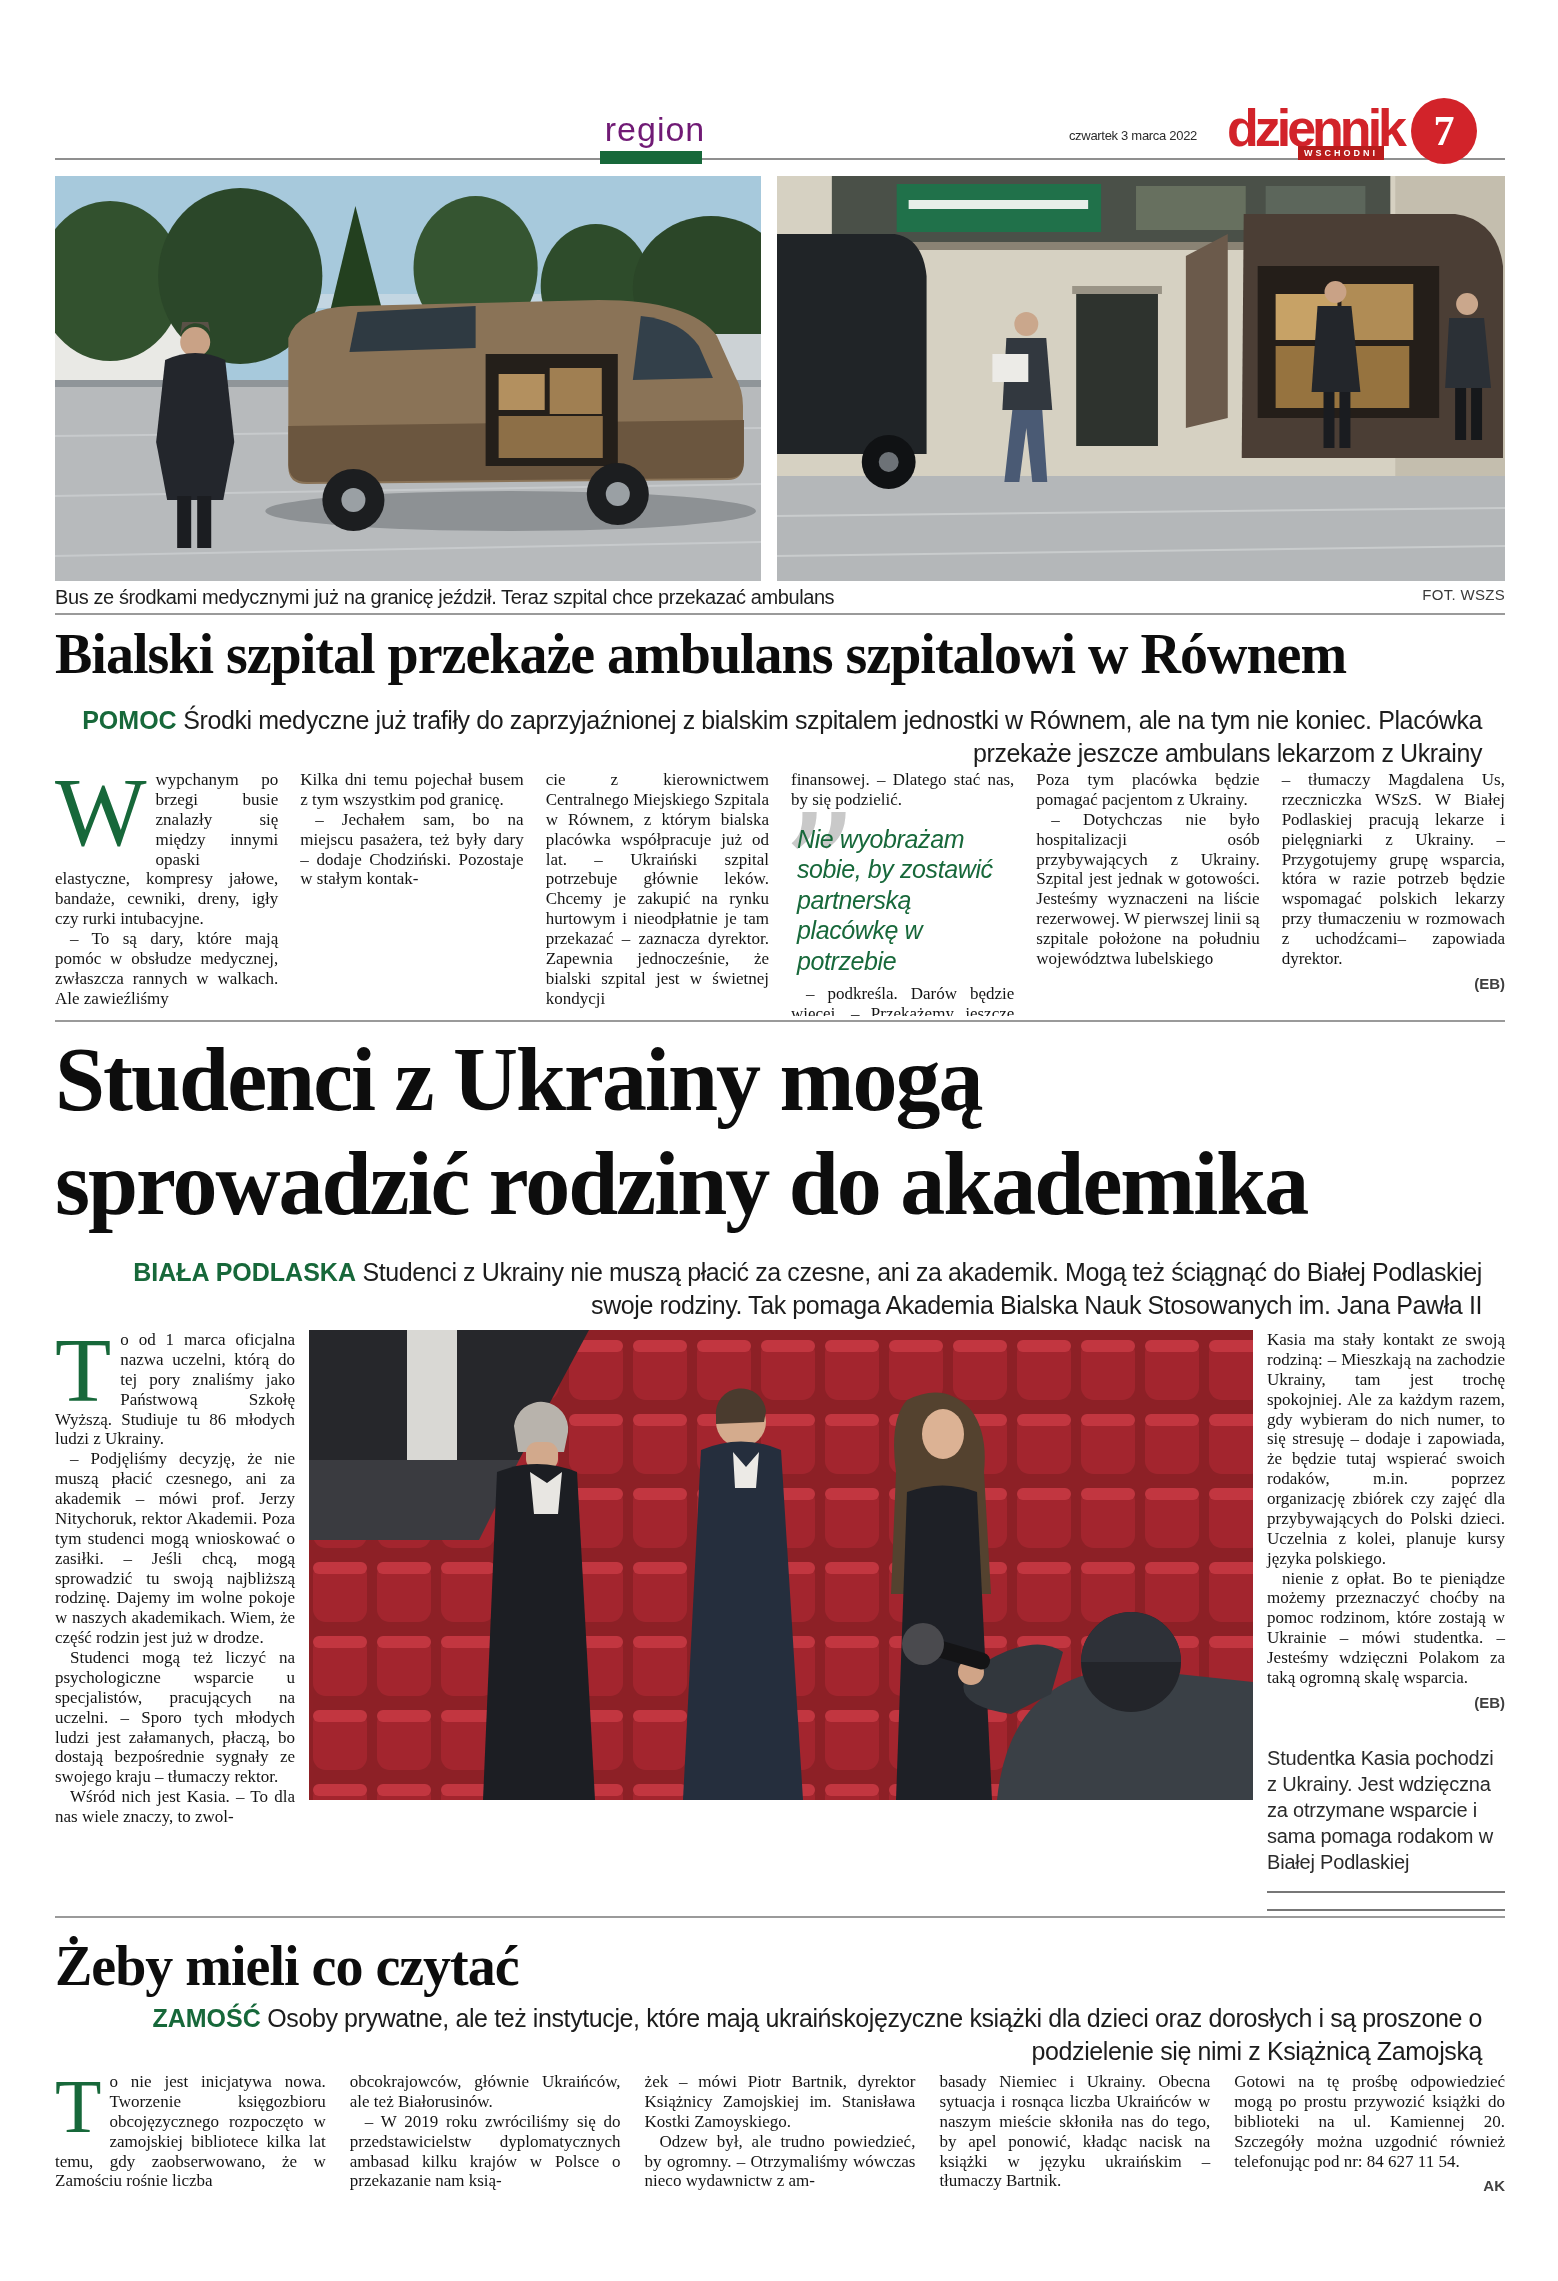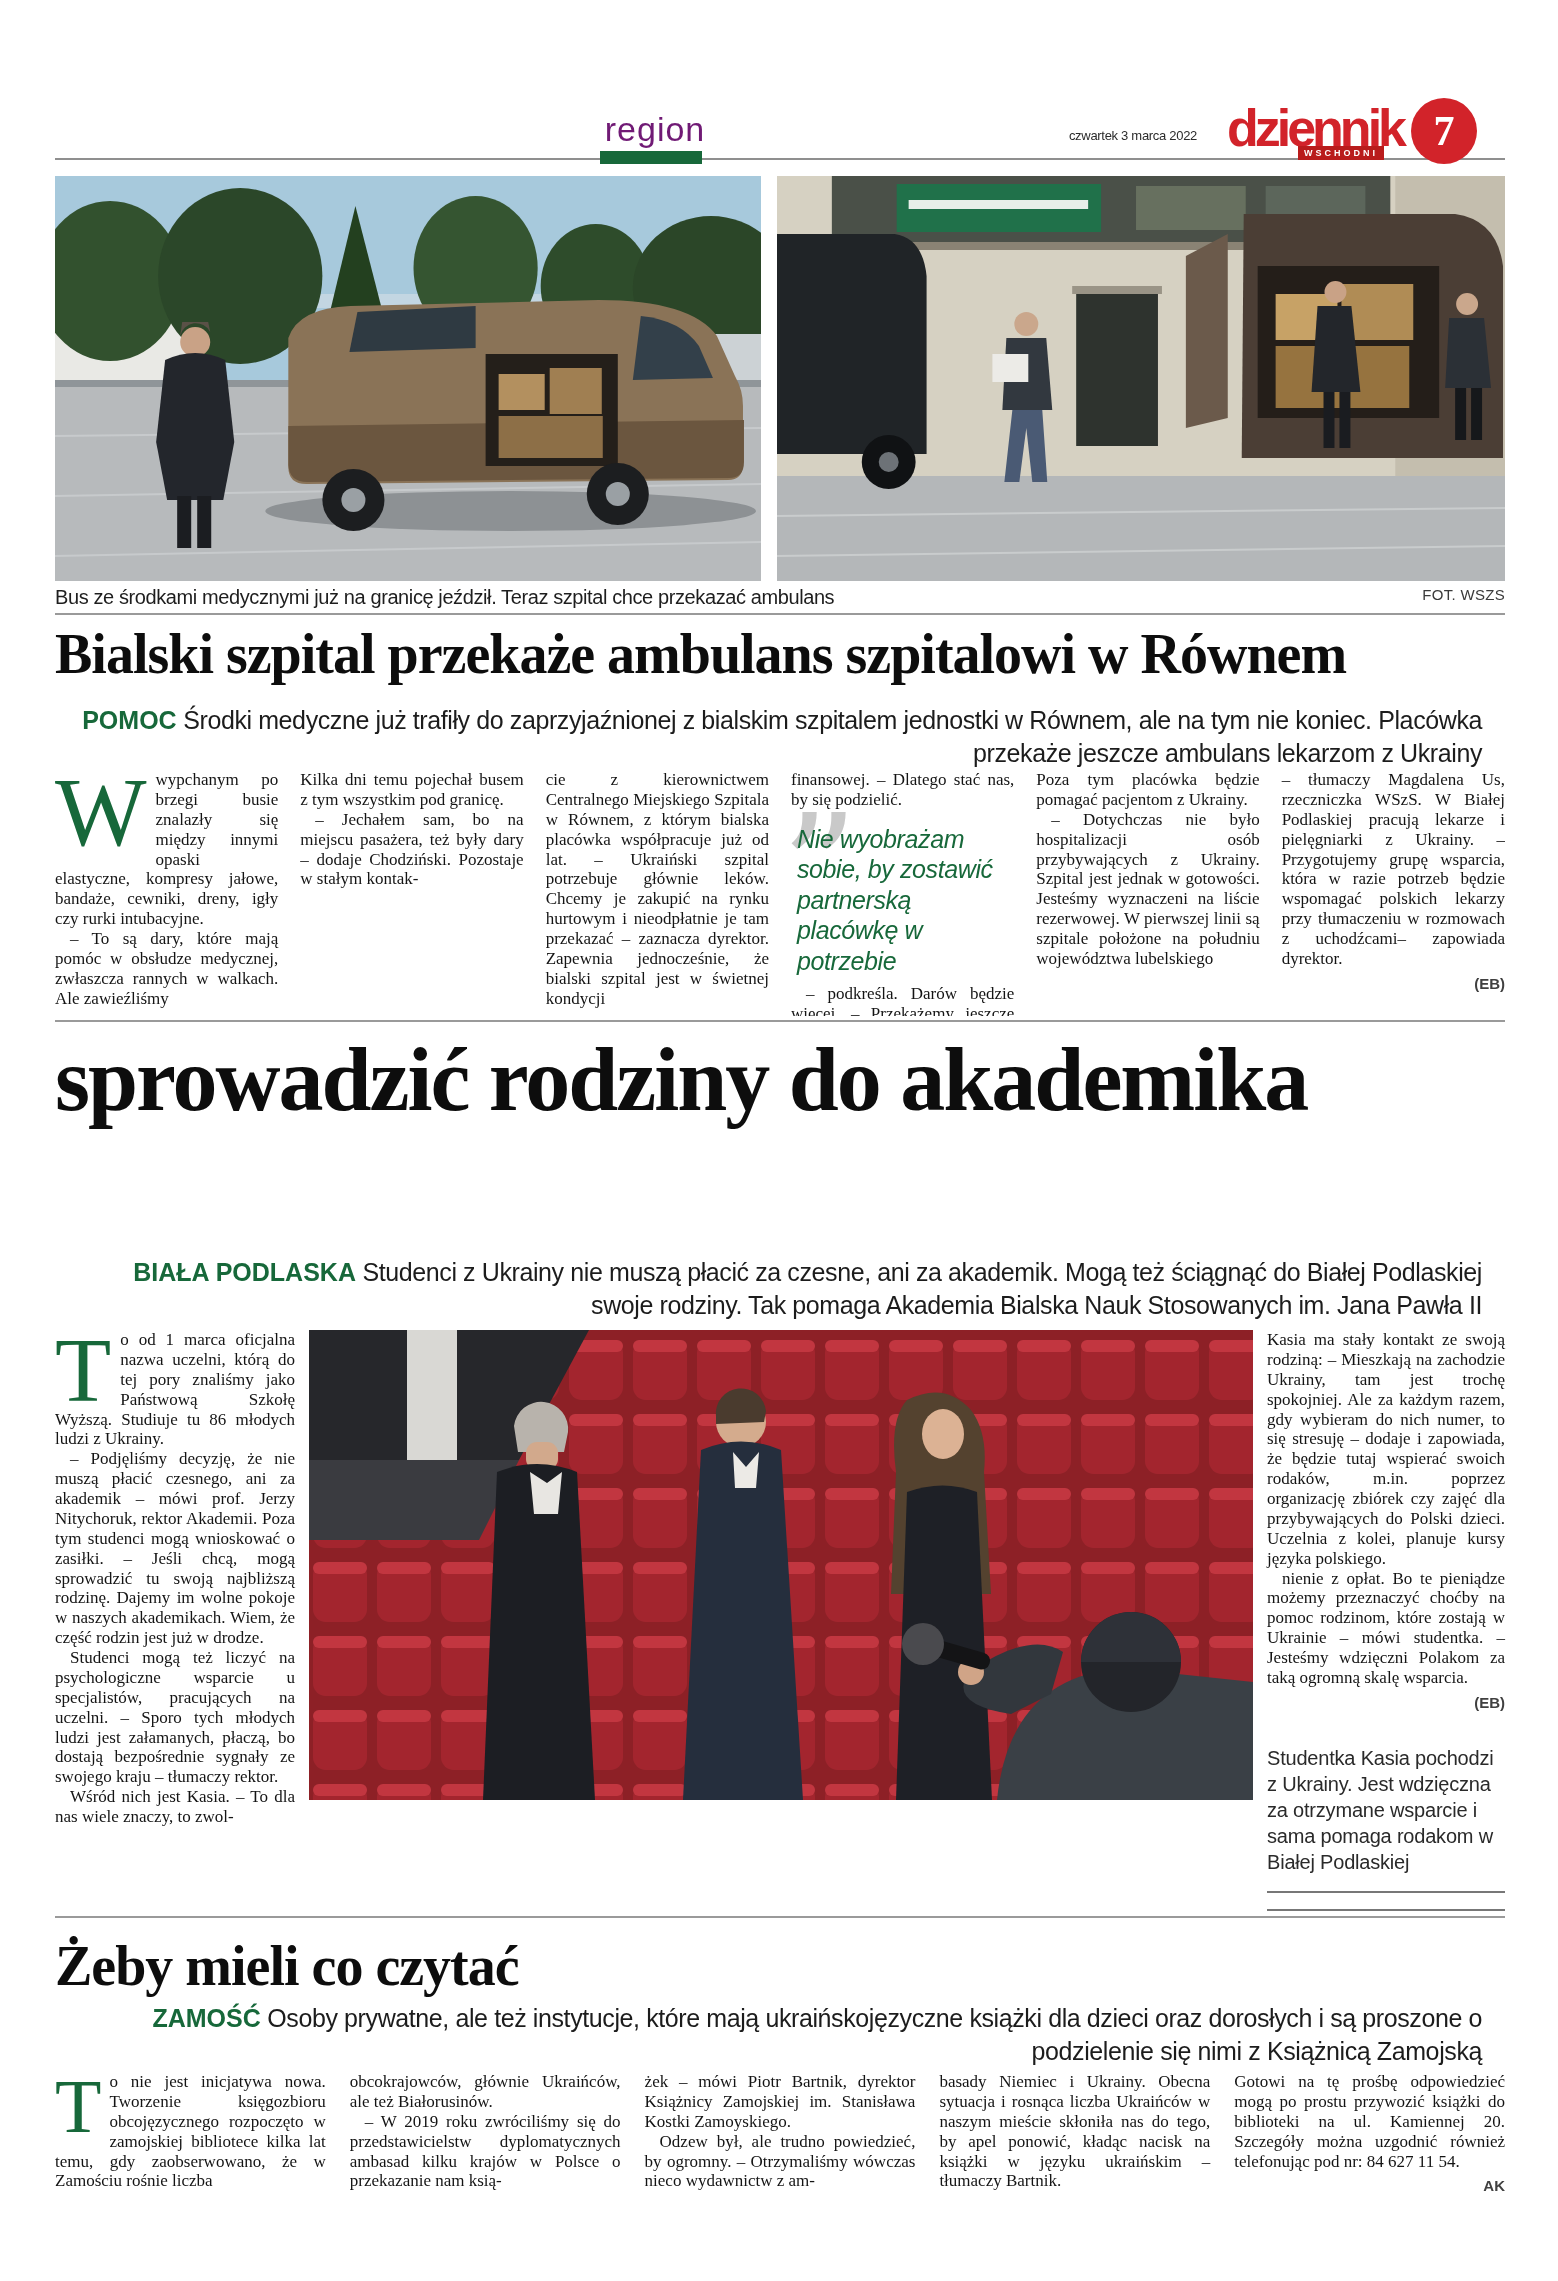--- a/index.html
+++ b/index.html
@@ -208,20 +208,21 @@
   </div>
   <div class="col">
     <p>– tłumaczy Magdalena Us, rzeczniczka WSzS. W Białej Podlaskiej pracują lekarze i pielęgniarki z Ukrainy. – Przygotujemy grupę wsparcia, która w razie potrzeb będzie wspomagać polskich lekarzy przy tłumaczeniu w rozmowach z uchodźcami– zapowiada dyrektor.</p>
     <div class="sig">(EB)</div>
   </div>
 </div>
 
 <div class="rule abs" style="top:1020px"></div>
 
 <h1 id="h2" class="headline abs">
+  <span style="display:block">Studenci z Ukrainy mogą</span>
   <span style="display:block">sprowadzić rodziny do akademika</span>
 </h1>
 
 <p id="lead2" class="lead abs">
   <span class="kicker">BIAŁA PODLASKA</span>
   <span>Studenci z Ukrainy nie muszą płacić za czesne, ani za akademik. Mogą też ściągnąć do Białej Podlaskiej swoje rodziny. Tak pomaga Akademia Bialska Nauk Stosowanych im. Jana Pawła II</span>
 </p>
 
 <div id="body2" class="abs bodytext">
   <div id="a2-left">

